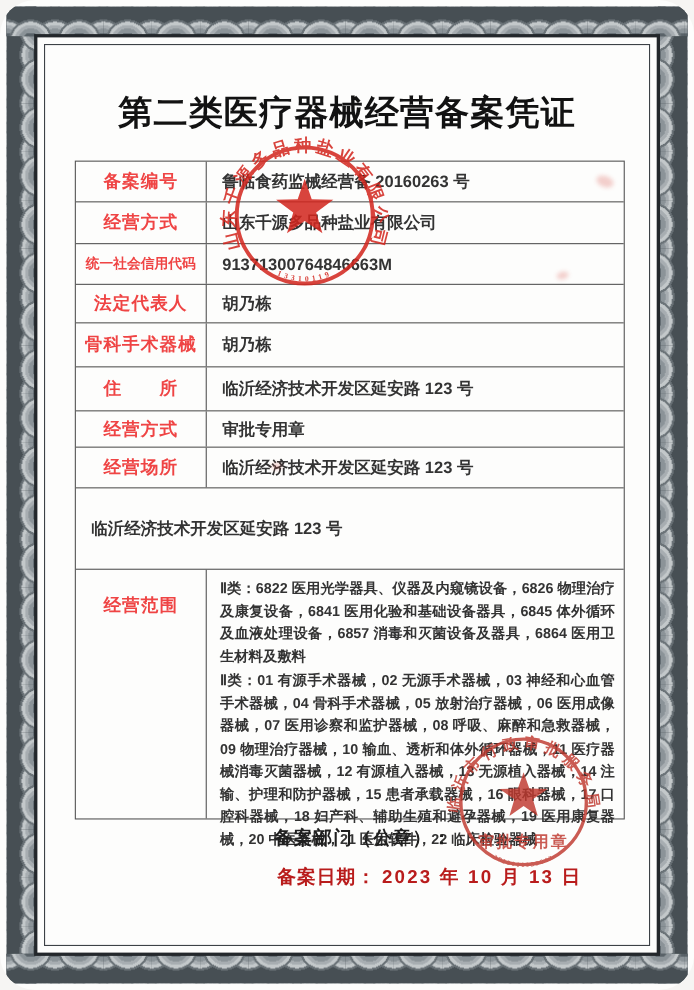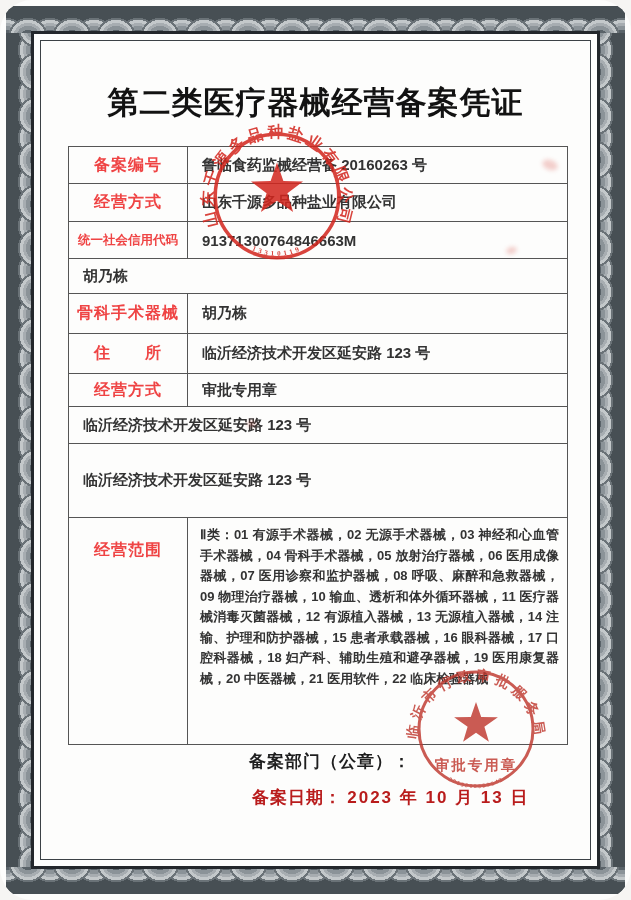--- a/index.html
+++ b/index.html
@@ -81,43 +81,46 @@
     </div>
     <div class="trow r2">
       <div class="tlabel">经营方式</div>
       <div class="tvalue">山东千源多品种盐业有限公司</div>
     </div>
     <div class="trow r3">
       <div class="tlabel small">统一社会信用代码</div>
       <div class="tvalue">91371300764846663M</div>
     </div>
     <div class="trow r4">
+      <div class="tlabel">法定代表人</div>
       <div class="tvalue">胡乃栋</div>
     </div>
     <div class="trow r5">
       <div class="tlabel">骨科手术器械</div>
       <div class="tvalue">胡乃栋</div>
     </div>
     <div class="trow r6">
       <div class="tlabel">住　　所</div>
       <div class="tvalue">临沂经济技术开发区延安路 123 号</div>
     </div>
     <div class="trow r7">
       <div class="tlabel">经营方式</div>
       <div class="tvalue">审批专用章</div>
     </div>
     <div class="trow r8">
+      <div class="tlabel">经营场所</div>
       <div class="tvalue">临沂经济技术开发区延安路 123 号</div>
     </div>
     <div class="trow r9">
       <div class="tvalue">临沂经济技术开发区延安路 123 号</div>
     </div>
     <div class="trow r10">
       <div class="tlabel top">经营范围</div>
       <div class="tvalue scope-cell">
+        <p>Ⅱ类：6822 医用光学器具、仪器及内窥镜设备，6826 物理治疗及康复设备，6841 医用化验和基础设备器具，6845 体外循环及血液处理设备，6857 消毒和灭菌设备及器具，6864 医用卫生材料及敷料</p>
         <p>Ⅱ类：01 有源手术器械，02 无源手术器械，03 神经和心血管手术器械，04 骨科手术器械，05 放射治疗器械，06 医用成像器械，07 医用诊察和监护器械，08 呼吸、麻醉和急救器械，09 物理治疗器械，10 输血、透析和体外循环器械，11 医疗器械消毒灭菌器械，12 有源植入器械，13 无源植入器械，14 注输、护理和防护器械，15 患者承载器械，16 眼科器械，17 口腔科器械，18 妇产科、辅助生殖和避孕器械，19 医用康复器械，20 中医器械，21 医用软件，22 临床检验器械</p>
       </div>
     </div>
   </div>
 
   <div class="footer-dept">备案部门（公章）：</div>
   <div class="footer-date">
     <span>备案日期：</span>
     <span class="num">2023 年 10 月 13 日</span>
   </div>

